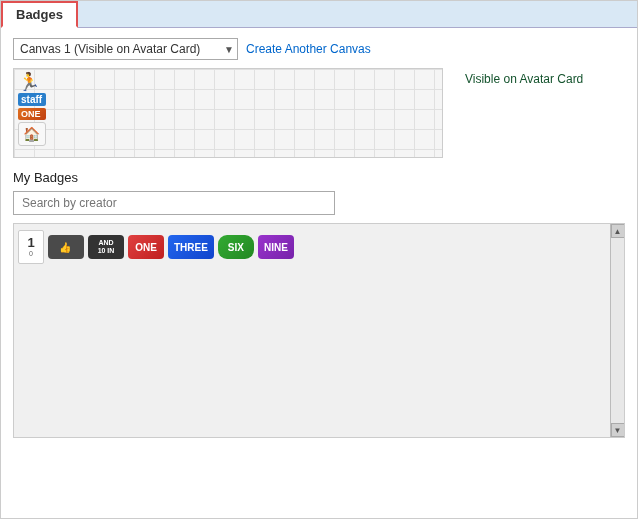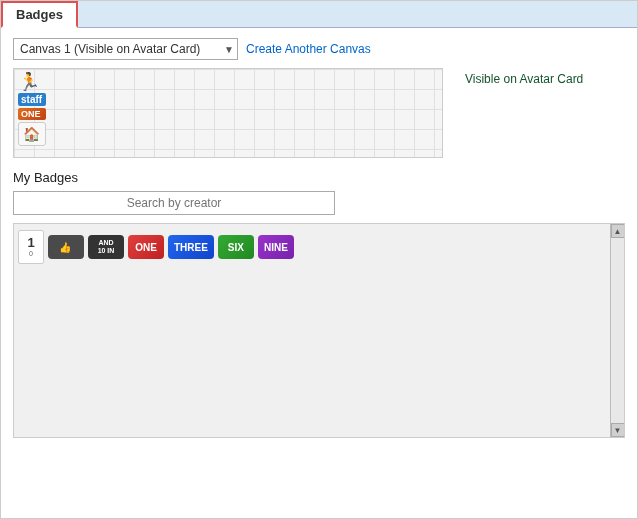--- a/index.html
+++ b/index.html
@@ -168,26 +168,25 @@
     .my-badges-label {
       font-weight: normal;
       font-size: 13px;
       margin-bottom: 6px;
       color: #222;
     }
 
     .search-creator-input {
       width: 322px;
       border: 1px solid #aaa;
-      padding: 4px 20px;
+      padding: 4px 8px;
       font-size: 12px;
       color: #999;
       margin-bottom: 8px;
       outline: none;
-      text-align: center;
     }
 
     .badges-list-container {
       border: 1px solid #ccc;
       background: #f0f0f0;
       height: 215px;
       position: relative;
       overflow: hidden;
     }
 
@@ -328,21 +327,21 @@
         </div>
 
         <div class="badge-pill" style="background:#333; font-size:7px; line-height:1.2; text-align:center; width:36px;">
           AND<br>10 IN
         </div>
 
         <div class="badge-pill" style="background: linear-gradient(135deg,#e04040,#c02020);">ONE</div>
 
         <div class="badge-pill" style="background: linear-gradient(135deg,#2266ee,#1144cc);">THREE</div>
 
-        <div class="badge-pill" style="background: linear-gradient(135deg,#33aa33,#228822);">SIX</div>
+        <div class="badge-pill" style="background: linear-gradient(135deg,#33aa33,#228822); border-radius: 9px;">SIX</div>
 
         <div class="badge-pill" style="background: linear-gradient(135deg,#9933cc,#7722aa);">NINE</div>
       </div>
 
       <div class="scrollbar-right">
         <div class="scroll-arrow">▲</div>
         <div class="scroll-track"></div>
         <div class="scroll-arrow">▼</div>
       </div>
     </div>

